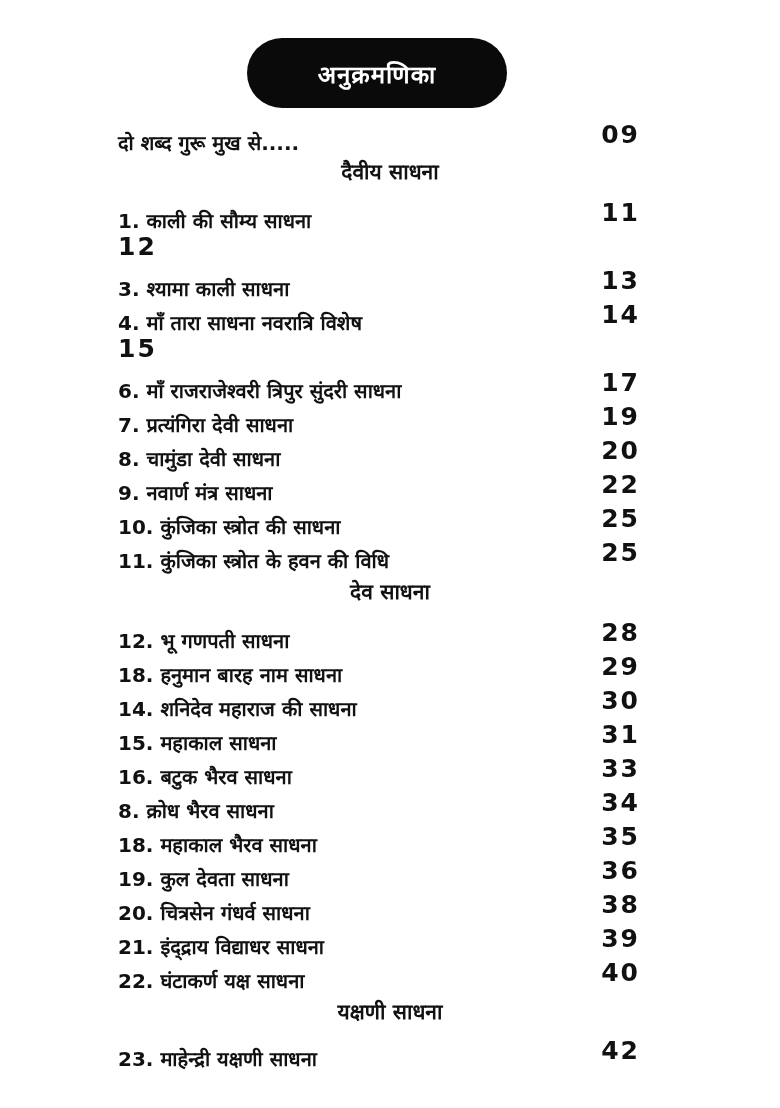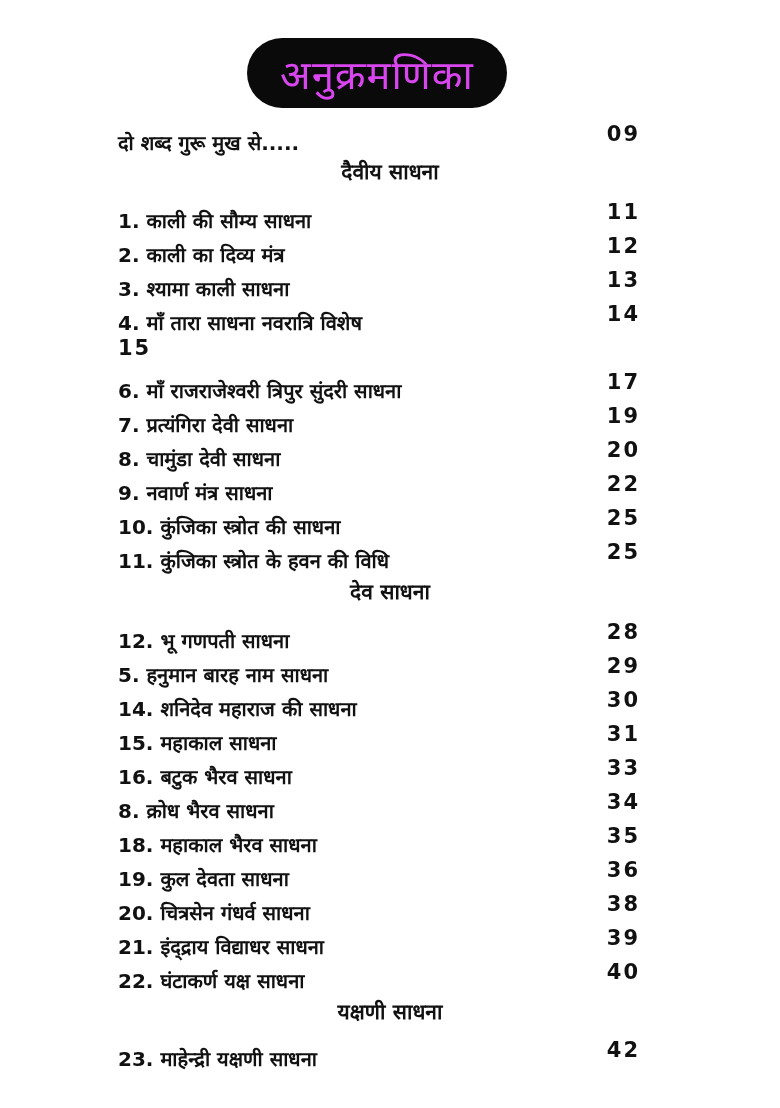--- a/index.html
+++ b/index.html
@@ -7,29 +7,29 @@
     width: 780px; height: 1108px; position: relative; overflow: hidden;
     font-family: "DejaVu Sans", "Liberation Sans", sans-serif;
     color: #111111;
   }
   .title-pill {
     position: absolute; left: 247px; top: 38px; width: 260px; height: 70px;
     background: #0a0a0a; border-radius: 35px;
     display: flex; align-items: center; justify-content: center;
   }
   .title-text {
-    color: #d946ef; font-size: 40px; font-weight: normal; letter-spacing: 1px;
+    color: #ffffff; font-size: 24px; font-weight: bold; letter-spacing: 1px;
   }
   .row {
     position: absolute; left: 118px; width: 522px; height: 30px;
     display: flex; align-items: center; justify-content: space-between;
     font-size: 20px; font-weight: bold;
   }
   .row .label { white-space: nowrap; margin-top: 16px; }
-  .row .page { font-family: "DejaVu Sans", sans-serif; font-weight: bold; font-size: 21px; letter-spacing: 2px; }
+  .row .page { font-family: "DejaVu Sans", sans-serif; font-weight: bold; font-size: 25px; letter-spacing: 2px; }
   .section-heading {
     position: absolute; left: 0; width: 780px; text-align: center;
     font-size: 21px; font-weight: bold; height: 30px; line-height: 30px;
   }
 </style>
 </head>
 <body>
 
 <div class="title-pill">
   <span class="title-text">अनुक्रमणिका</span>
@@ -40,21 +40,20 @@
   <span class="page">09</span>
 </div>
 
 <div class="section-heading" style="top:157px">दैवीय साधना</div>
 
 <div class="row" style="top:197px">
   <span class="label">1. काली की सौम्य साधना</span>
   <span class="page">11</span>
 </div>
 <div class="row" style="top:231px">
-  <span class="label">2. काली का दिव्य मंत्र</span>
   <span class="page">12</span>
 </div>
 <div class="row" style="top:265px">
   <span class="label">3. श्यामा काली साधना</span>
   <span class="page">13</span>
 </div>
 <div class="row" style="top:299px">
   <span class="label">4. माँ तारा साधना नवरात्रि विशेष</span>
   <span class="page">14</span>
 </div>
@@ -86,21 +85,21 @@
   <span class="page">25</span>
 </div>
 
 <div class="section-heading" style="top:577px">देव साधना</div>
 
 <div class="row" style="top:617px">
   <span class="label">12. भू गणपती साधना</span>
   <span class="page">28</span>
 </div>
 <div class="row" style="top:651px">
-  <span class="label">5. हनुमान बारह नाम साधना</span>
+  <span class="label">18. हनुमान बारह नाम साधना</span>
   <span class="page">29</span>
 </div>
 <div class="row" style="top:685px">
   <span class="label">14. शनिदेव महाराज की साधना</span>
   <span class="page">30</span>
 </div>
 <div class="row" style="top:719px">
   <span class="label">15. महाकाल साधना</span>
   <span class="page">31</span>
 </div>

